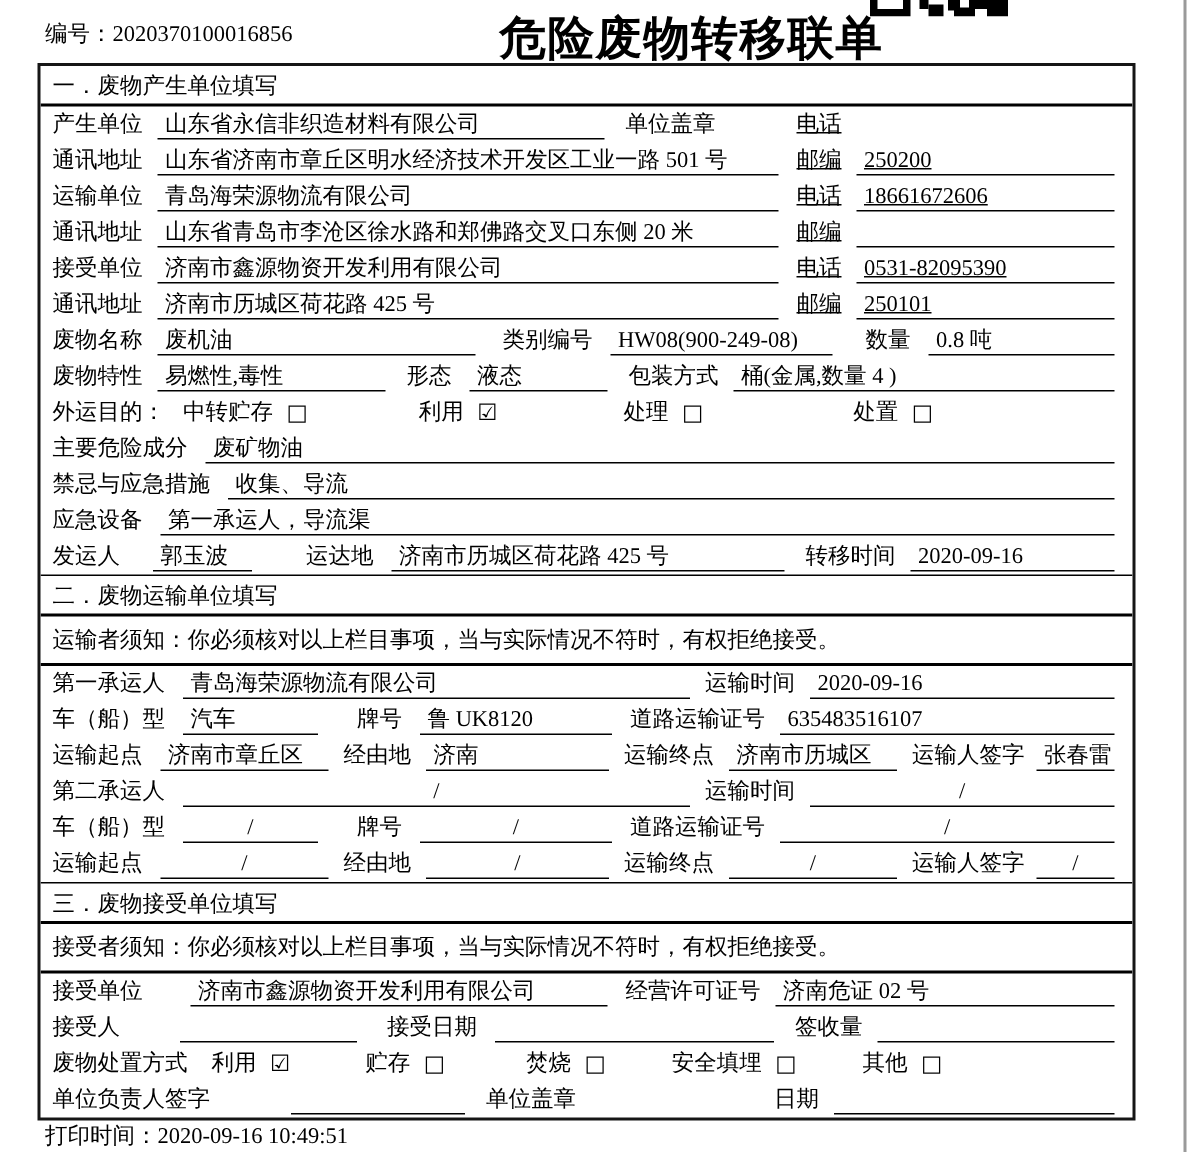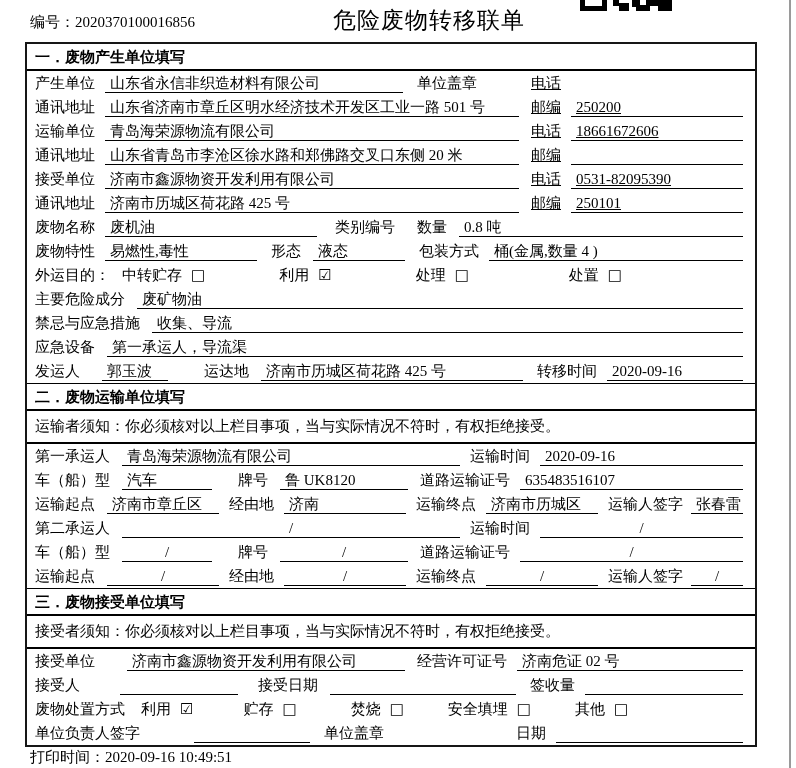--- a/index.html
+++ b/index.html
@@ -4,25 +4,25 @@
 <style>
   html,body{margin:0;padding:0;}
   body{
     width:796px;height:768px;background:#ffffff;color:#000;
     font-family:"Liberation Serif","DejaVu Serif",serif;
     font-size:15px;position:relative;overflow:hidden;
   }
   .page-edge{position:absolute;right:5px;top:0;width:2px;height:768px;background:#9a9a9a;}
   .qr{position:absolute;left:580px;top:0;width:92px;height:11px;}
   .doc-no{position:absolute;left:30px;top:13px;white-space:nowrap;}
-  .main-title{position:absolute;left:333px;top:5px;font-size:23px;font-weight:normal;letter-spacing:1px;white-space:nowrap;}
+  .main-title{position:absolute;left:333px;top:5px;font-size:31px;font-weight:bold;letter-spacing:1px;white-space:nowrap;}
   .tbl{position:absolute;left:25px;top:42px;width:732px;height:705px;border:2px solid #161616;box-sizing:border-box;background:#fff;overflow:hidden;}
   .sec{box-sizing:border-box;}
   .sec.bt{border-top:1px solid #000;}
-  .sec-title{font-weight:bold;padding:4px 19px 3px 8px;border-bottom:2px solid #000;height:27px;box-sizing:border-box;white-space:nowrap;}
+  .sec-title{font-weight:normal;padding:4px 19px 3px 8px;border-bottom:2px solid #000;height:27px;box-sizing:border-box;white-space:nowrap;}
   .notice{height:33px;border-bottom:2px solid #000;display:flex;align-items:center;padding:0 8px;box-sizing:border-box;white-space:nowrap;}
   .row{display:flex;align-items:flex-end;height:24px;padding:17px 12px 2px 8px;box-sizing:border-box;}
   .lbl{white-space:nowrap;line-height:19px;}
   .val{border-bottom:1px solid #000;white-space:nowrap;line-height:19px;height:19px;box-sizing:border-box;padding:0 5px;overflow:hidden;}
   .fx{flex:1;}
   .ctr{text-align:center;}
   .right{margin-left:auto;width:212px;display:flex;align-items:flex-end;text-decoration:underline;}
   .right .lbl{width:36px;}
   .right .val{flex:1;margin-left:4px;}
   .opt{display:flex;align-items:flex-end;white-space:nowrap;}
@@ -108,20 +108,21 @@
       <span class="right">
         <span class="lbl">邮编</span>
         <span class="val">250101</span>
       </span>
     </div>
 
     <div class="row">
       <span class="lbl">废物名称</span>
       <span class="val ml10" style="width:212px">废机油</span>
       <span class="lbl" style="margin-left:18px">类别编号</span>
+      <span class="val ml12" style="width:148px">HW08(900-249-08)</span>
       <span class="lbl" style="margin-left:22px">数量</span>
       <span class="val fx ml12">0.8 吨</span>
     </div>
 
     <div class="row">
       <span class="lbl">废物特性</span>
       <span class="val ml10" style="width:152px">易燃性,毒性</span>
       <span class="lbl ml14">形态</span>
       <span class="val ml12" style="width:92px">液态</span>
       <span class="lbl ml14">包装方式</span>

